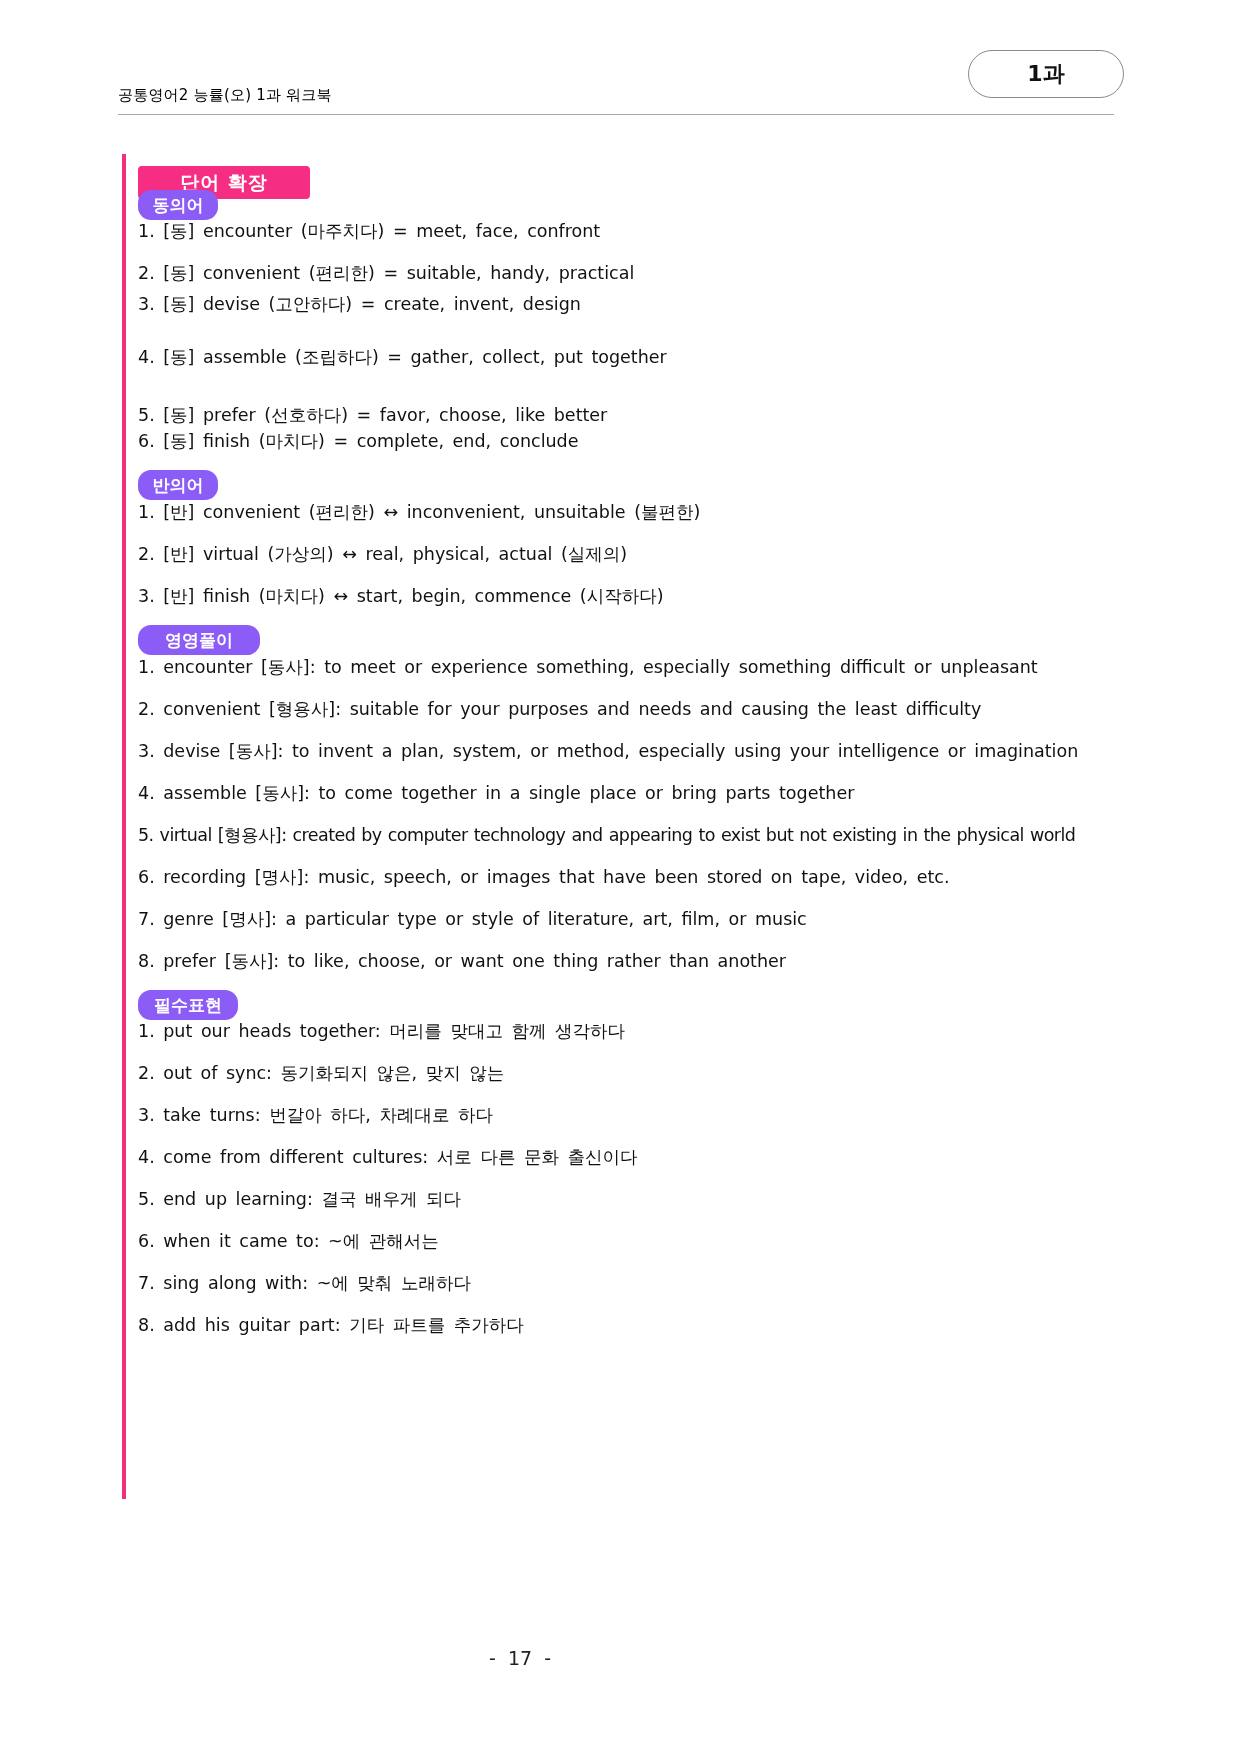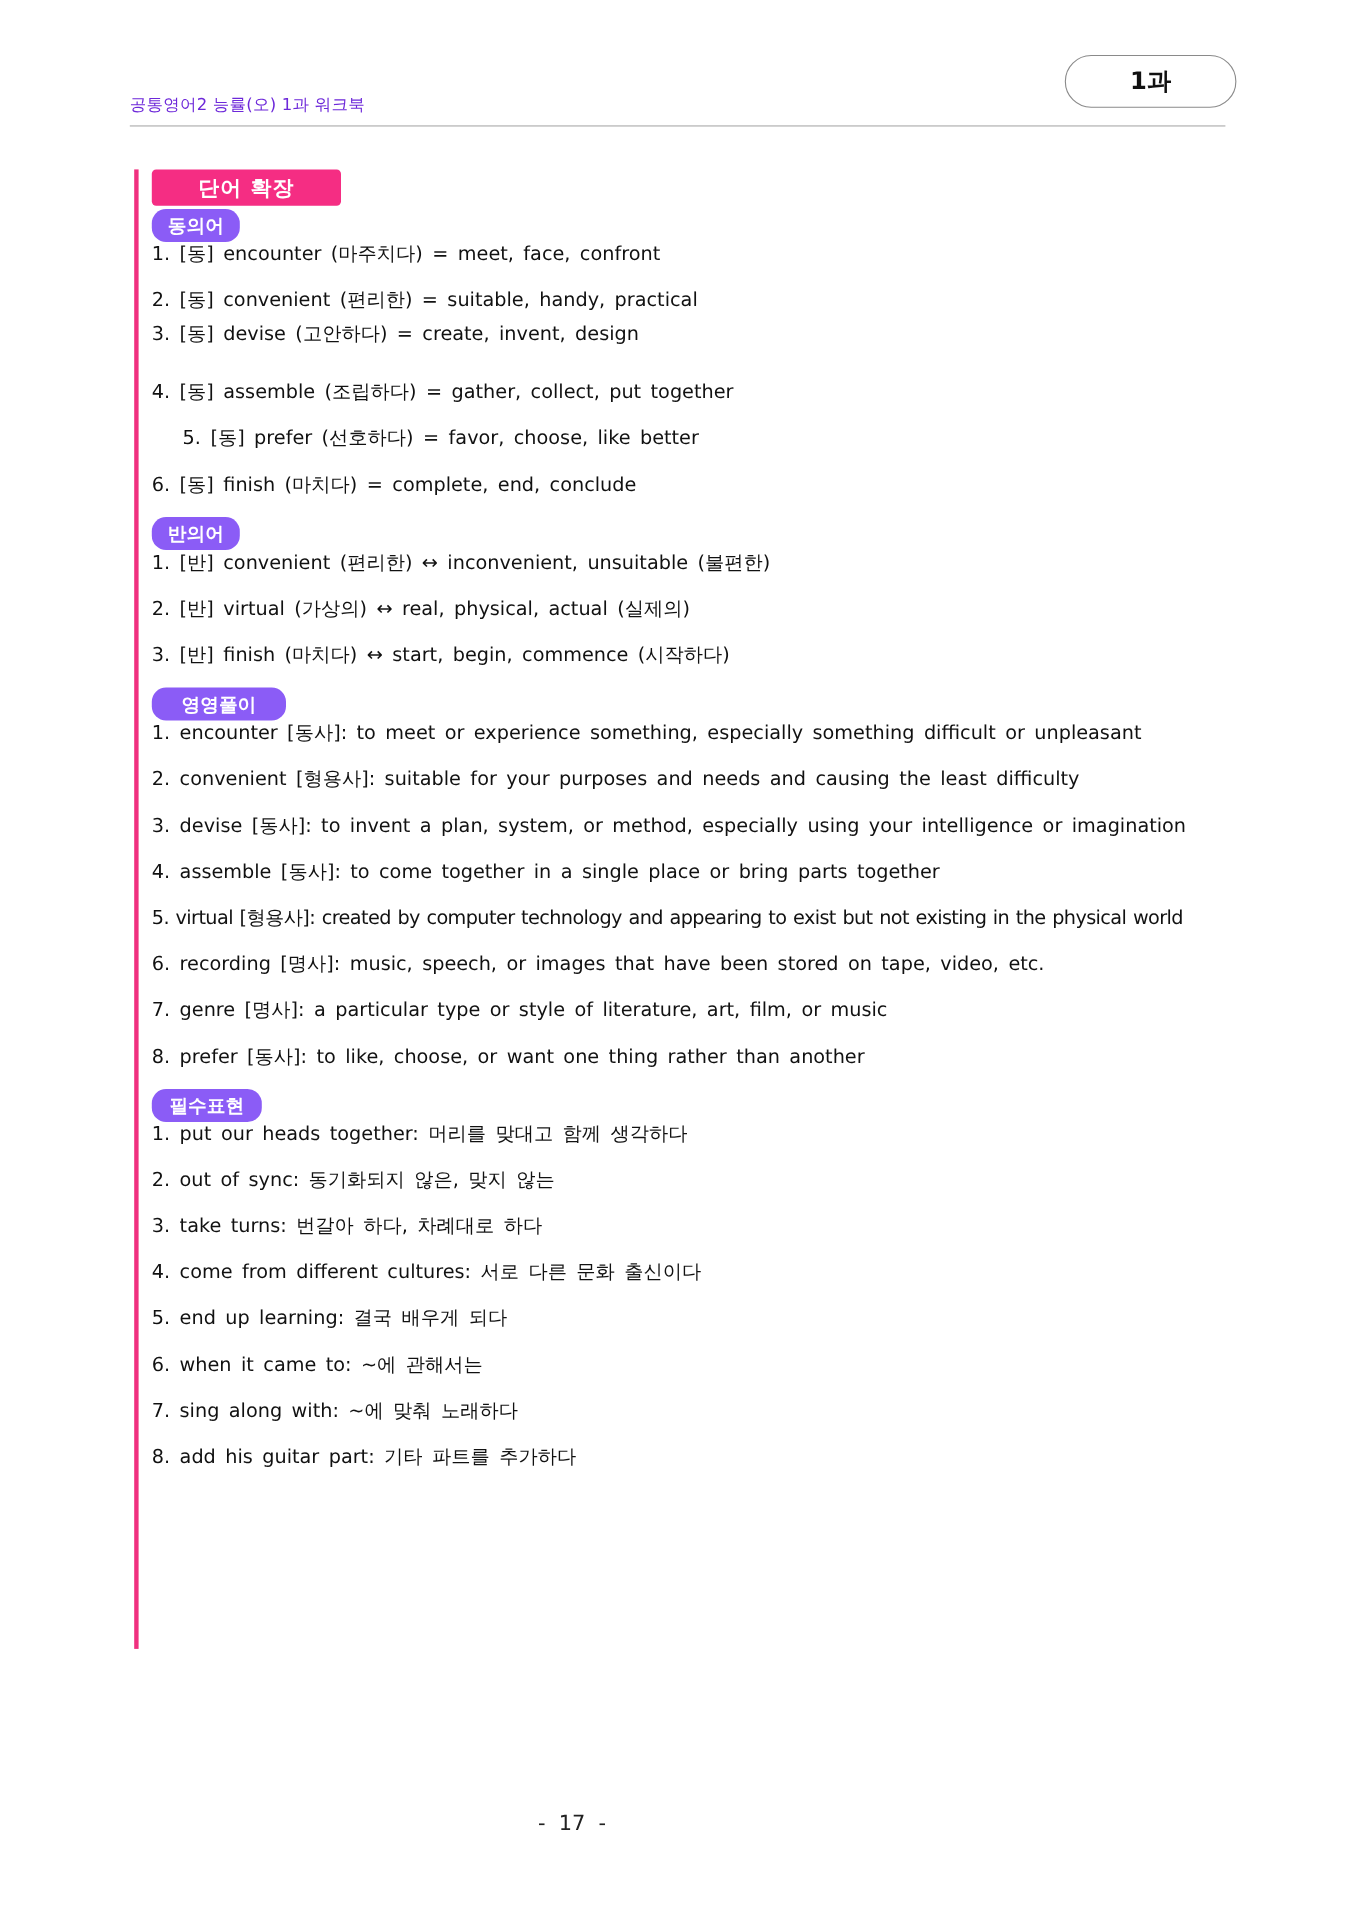--- a/index.html
+++ b/index.html
@@ -2,38 +2,38 @@
 <html><head>
   <meta charset="utf-8">
   <style>
     html, body { margin: 0; padding: 0; background: #ffffff; }
     body {
       width: 1240px; height: 1753px; position: relative; overflow: hidden;
       font-family: "DejaVu Sans", "Liberation Sans", sans-serif; color: #111;
     }
     .header-title {
       position: absolute; left: 118px; top: 86px;
-      font-size: 15px; color: #6d28d9; letter-spacing: 0.2px;
+      font-size: 15px; color: #000000; letter-spacing: 0.2px;
     }
     .header-line {
       position: absolute; left: 118px; top: 114px; width: 996px; height: 1px;
       background: #a9a9a9;
     }
     .lesson-pill {
       position: absolute; left: 968px; top: 50px; width: 156px; height: 48px;
       border: 1px solid #8a8a8a; border-radius: 24px; box-sizing: border-box;
       display: flex; align-items: center; justify-content: center;
       font-size: 22px; font-weight: bold; color: #111;
     }
     .section {
       position: absolute; left: 122px; top: 154px; width: 1000px; height: 1345px;
       border-left: 4px solid #f0307f; box-sizing: border-box;
     }
     .main-badge {
-      position: absolute; left: 12px; top: 0; width: 172px; height: 33px;
+      position: absolute; left: 12px; top: 12px; width: 172px; height: 33px;
       background: #f52d83; border-radius: 4px; color: #fff;
       display: flex; align-items: center; justify-content: center;
       font-size: 19px; font-weight: bold; letter-spacing: 1px;
     }
     .sub-badge {
       position: absolute; left: 12px; height: 30px;
       background: #8b5cf6; border-radius: 13px; color: #fff;
       display: flex; align-items: center; justify-content: center;
       font-size: 17px; font-weight: bold; box-sizing: border-box; padding: 0 10px;
     }
@@ -57,21 +57,21 @@
 <div class="header-line"></div>
 
 <div class="section">
   <div class="main-badge">단어 확장</div>
 
   <div class="sub-badge" style="top:36px; width:80px;">동의어</div>
   <div class="item" style="top:66px;">1. [동] encounter (마주치다) = meet, face, confront</div>
   <div class="item" style="top:108px;">2. [동] convenient (편리한) = suitable, handy, practical</div>
   <div class="item" style="top:139px;">3. [동] devise (고안하다) = create, invent, design</div>
   <div class="item" style="top:192px;">4. [동] assemble (조립하다) = gather, collect, put together</div>
-  <div class="item" style="top:234px;margin-left:28px;">5. [동] prefer (선호하다) = favor, choose, like better</div>
+  <div class="item" style="top:250px;">5. [동] prefer (선호하다) = favor, choose, like better</div>
   <div class="item" style="top:276px;">6. [동] finish (마치다) = complete, end, conclude</div>
 
   <div class="sub-badge" style="top:316px; width:80px;">반의어</div>
   <div class="item" style="top:347px;">1. [반] convenient (편리한) ↔ inconvenient, unsuitable (불편한)</div>
   <div class="item" style="top:389px;">2. [반] virtual (가상의) ↔ real, physical, actual (실제의)</div>
   <div class="item" style="top:431px;">3. [반] finish (마치다) ↔ start, begin, commence (시작하다)</div>
 
   <div class="sub-badge" style="top:471px; width:122px;">영영풀이</div>
   <div class="item" style="top:502px;">1. encounter [동사]: to meet or experience something, especially something difficult or unpleasant</div>
   <div class="item" style="top:544px;">2. convenient [형용사]: suitable for your purposes and needs and causing the least difficulty</div>

